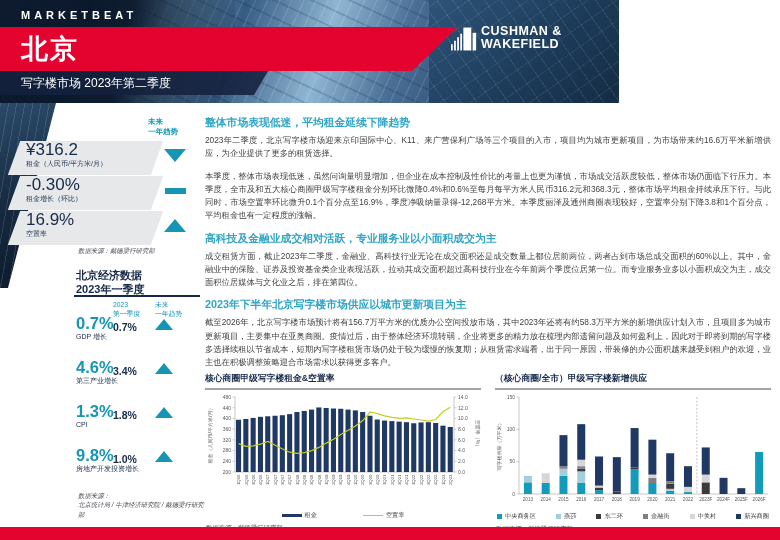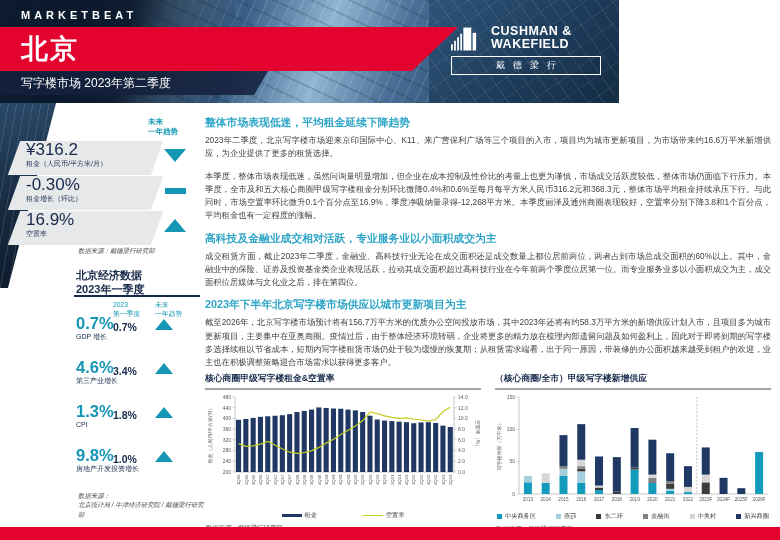--- a/index.html
+++ b/index.html
@@ -23,21 +23,21 @@
       linear-gradient(135deg,#2e5479 0%,#1c3a58 60%,#142c44 100%); }
   .brand { position:absolute; left:21px; top:9px; color:#fff; font-size:11px; font-weight:bold; letter-spacing:4px; }
   .red-banner { position:absolute; left:0; top:27px; width:458px; height:44px; background:#E4032E;
     clip-path:polygon(0 0,100% 0,calc(100% - 46px) 100%,0 100%); }
   .city { position:absolute; left:21px; top:31px; color:#fff; font-size:27px; font-weight:bold; letter-spacing:2px; }
   .navy-banner { position:absolute; left:0; top:71px; width:268px; height:24px; background:rgba(21,33,62,.88);
     clip-path:polygon(0 0,100% 0,calc(100% - 14px) 100%,0 100%); }
   .subtitle { position:absolute; left:21px; top:75px; color:#fff; font-size:12px; }
 
   .logo { position:absolute; right:18px; top:25px; width:150px; color:#fff; }
-  .logo-top { display:flex; align-items:flex-end; gap:10px; }
+  .logo-top { display:flex; align-items:flex-end; gap:0; }
   .logo-name { font-weight:bold; font-size:12.5px; line-height:1.05; letter-spacing:.5px; }
   .logo-cn { margin-top:5px; border:1px solid #fff; text-align:center; font-size:9px; letter-spacing:8px; padding:2px 0 2px 8px; }
 
   
   #sidebar { position:absolute; left:0; top:103px; width:205px; height:424px; }
   .photo-strip { position:absolute; left:0; top:0; width:58px; height:185px;
     clip-path:polygon(0 0,56px 0,8px 100%,0 100%);
     background:
       repeating-linear-gradient(100deg, rgba(255,255,255,.12) 0 1px, rgba(0,0,0,0) 1px 8px),
       linear-gradient(170deg,#2a4a69 0%,#16293f 55%,#0c1b2c 100%); }
@@ -103,21 +103,20 @@
           <rect x="7" y="11" width="2" height="15" fill="#fff"></rect>
           <rect x="10.5" y="7" width="2" height="19" fill="#fff"></rect>
           <rect x="14" y="0" width="9" height="26" fill="#fff"></rect>
           <rect x="24.5" y="6" width="4" height="20" fill="#fff"></rect>
         </svg>
         <div class="logo-name">
           <div>CUSHMAN &amp;</div>
           <div>WAKEFIELD</div>
         </div>
       </div>
-      <div class="logo-cn">戴德梁行</div>
     </div>
   </div>
 
   <div id="sidebar">
     <div class="photo-strip"></div>
     <div class="trend-header">
       <div>未来</div>
       <div>一年趋势</div>
     </div>
     <div id="stat-rows">

